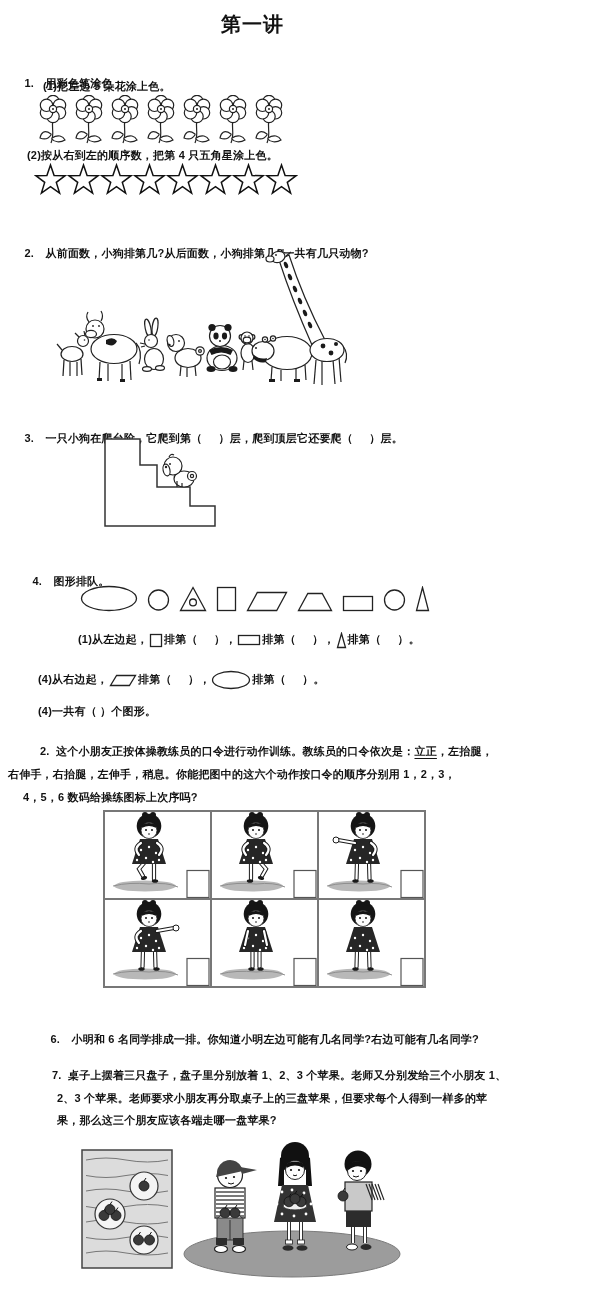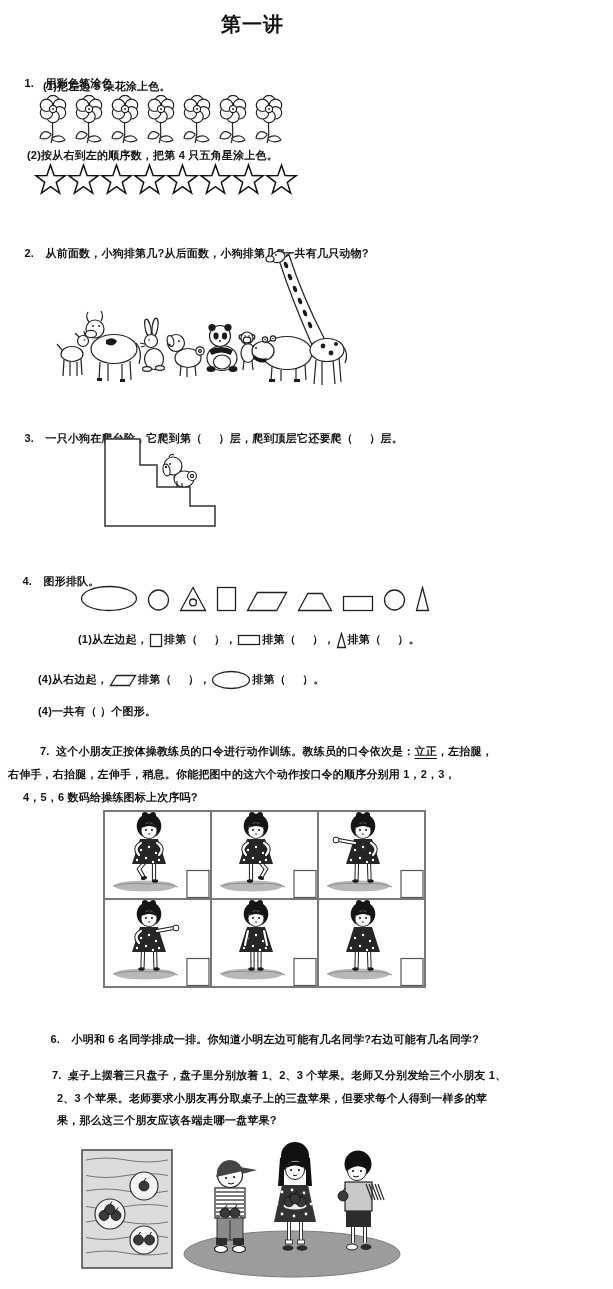--- a/index.html
+++ b/index.html
@@ -288,21 +288,21 @@
         <line x1="82" y1="48" x2="82" y2="52" stroke="#222" stroke-width="1.2" fill="none"></line>
       <circle cx="73" cy="31" r="9" stroke="#222" stroke-width="1.2" fill="#fff"></circle>
       <ellipse cx="66.5" cy="35" rx="3.4" ry="6" stroke="#222" stroke-width="1.2" fill="#fff" transform="rotate(-12 66.5 35)"></ellipse>
       <path d="M69 22 q2 -4 5 -2" stroke="#222" stroke-width="1.2" fill="none"></path>
       <circle cx="70" cy="29" r="1" fill="#222"></circle>
         <circle cx="66" cy="32" r="1.2" fill="#222"></circle>
     </g>
     </svg>
   </div>
 
-<div class="abs line" style="left:16px;top:556px;">
+<div class="abs line" style="left:26px;top:556px;">
   <span class="num">4.</span><span>图形排队。</span>
 </div>
 <div class="abs shaperow" style="left:80px;top:582px;height:30px;">
     <svg width="58" height="27" viewBox="0 0 58 27">
       <ellipse cx="29" cy="13.5" rx="27.5" ry="12" stroke="#222" stroke-width="1.3" fill="#fff"></ellipse>
     </svg>
     <svg width="23" height="24" viewBox="0 0 23 24">
       <circle cx="11.5" cy="12" r="10" stroke="#222" stroke-width="1.3" fill="#fff"></circle>
     </svg>
     <svg width="28" height="26" viewBox="0 0 28 26">
@@ -335,21 +335,21 @@
     </svg><span>排第（     ），</span><svg width="11" height="17" viewBox="0 0 11 17">
       <polygon points="5.5,1.5 9.5,15.5 1.5,15.5" stroke="#222" stroke-width="1.3" fill="#fff"></polygon>
     </svg><span>排第（     ）。</span></div>
 <div class="abs line seg" style="left:38px;top:670px;"><span>(4)从右边起，</span><svg width="28" height="13" viewBox="0 0 28 13">
       <polygon points="7.6,1.5 26.5,1.5 20.4,11.5 1.5,11.5" stroke="#222" stroke-width="1.3" fill="#fff"></polygon>
     </svg><span>排第（     ），</span><svg width="40" height="20" viewBox="0 0 40 20">
       <ellipse cx="20" cy="10" rx="18.5" ry="8.5" stroke="#222" stroke-width="1.3" fill="#fff"></ellipse>
     </svg><span>排第（     ）。</span></div>
 <div class="abs line" style="left:38px;top:703px;">(4)一共有（ ）个图形。</div>
 
-<div class="abs line seg" style="left:40px;top:743px;"><span>7.  这个小朋友正按体操教练员的口令进行动作训练。教练员的口令依次是：</span><span class="u">立正</span><span>，左抬腿，</span></div>
+<div class="abs line seg" style="left:40px;top:743px;"><span>2.  这个小朋友正按体操教练员的口令进行动作训练。教练员的口令依次是：</span><span class="u">立正</span><span>，左抬腿，</span></div>
 <div class="abs line" style="left:8px;top:766px;">右伸手，右抬腿，左伸手，稍息。你能把图中的这六个动作按口令的顺序分别用 1，2，3，</div>
 <div class="abs line" style="left:23px;top:789px;">4，5，6 数码给操练图标上次序吗?</div>
 <div class="abs ex-grid" style="left:103px;top:810px;">
     <div class="ex-cell">
       <svg width="105" height="86" viewBox="0 0 105 86">
         <ellipse cx="40" cy="74" rx="31" ry="5.5" fill="#b8b8b8"></ellipse>
     <path d="M8 74 Q 24 70 44 72 Q 62 70 73 75" stroke="#8f8f8f" stroke-width="1" fill="none"></path>
         <rect x="82" y="58.5" width="22" height="27" fill="#fff" stroke="#555" stroke-width="1.2"></rect>
         <path d="M49 50 L49 67" fill="none" stroke="#1a1a1a" stroke-width="4.2" stroke-linecap="round"></path>
         <path d="M49 50 L49 67" fill="none" stroke="#fff" stroke-width="2.2" stroke-linecap="round"></path>

